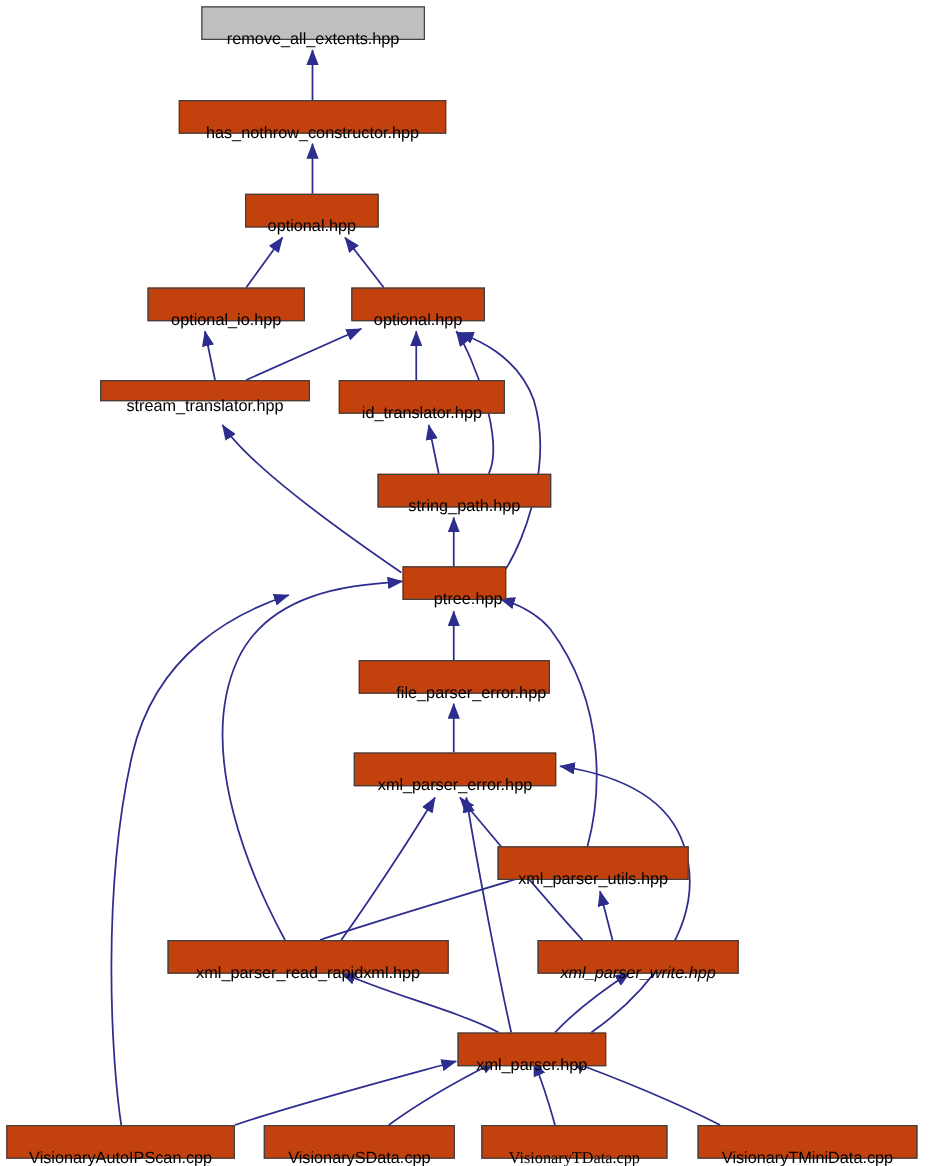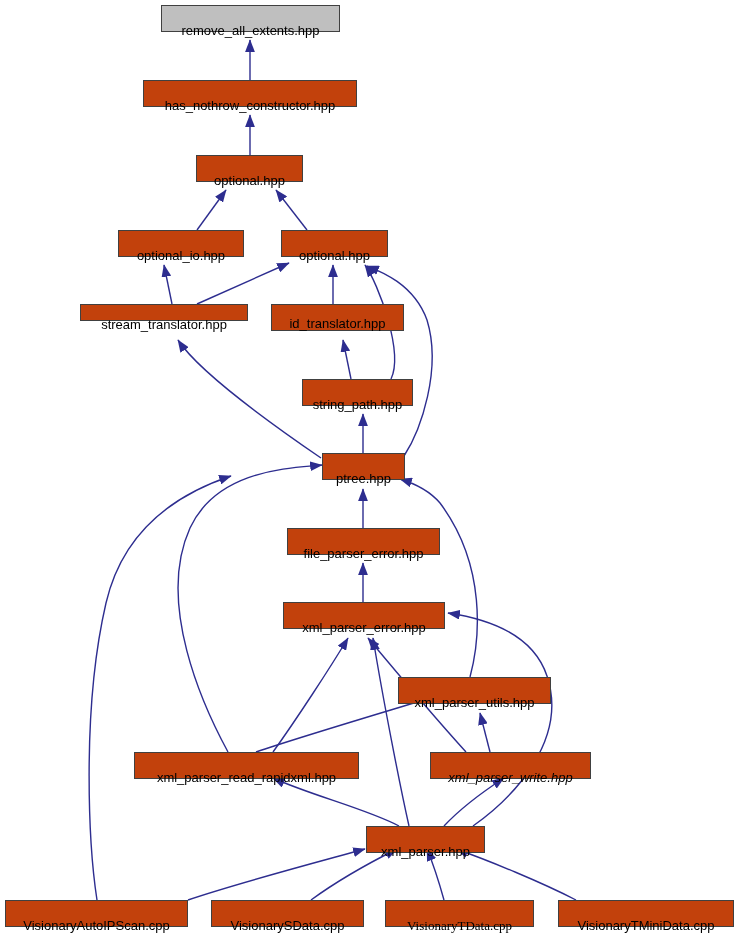--- a/index.html
+++ b/index.html
@@ -100,30 +100,30 @@
       </div>
       <div class="node" style="left: 118px; top: 230px; width: 126px; height: 27px;">
         <span class="label">optional_io.hpp</span>
       </div>
       <div class="node" style="left: 281px; top: 230px; width: 107px; height: 27px;">
         <span class="label">optional.hpp</span>
       </div>
       <div class="node" style="left: 80px; top: 304px; width: 168px; height: 17px;">
         <span class="label">stream_translator.hpp</span>
       </div>
-      <div class="node" style="left: 271px; top: 304px; width: 133px; height: 27px; align-items: flex-end;">
+      <div class="node" style="left: 271px; top: 304px; width: 133px; height: 27px;">
         <span class="label">id_translator.hpp</span>
       </div>
-      <div class="node" style="left: 302px; top: 379px; width: 111px; height: 27px;">
+      <div class="node" style="left: 302px; top: 379px; width: 139px; height: 27px;">
         <span class="label">string_path.hpp</span>
       </div>
-      <div class="node" style="left: 322px; top: 453px; width: 83px; height: 27px;">
+      <div class="node" style="left: 322px; top: 453px; width: 83px; height: 27px; justify-content: flex-end;">
         <span class="label">ptree.hpp</span>
       </div>
-      <div class="node" style="left: 287px; top: 528px; width: 153px; height: 27px;">
+      <div class="node" style="left: 287px; top: 528px; width: 153px; height: 27px; justify-content: flex-end;">
         <span class="label">file_parser_error.hpp</span>
       </div>
       <div class="node" style="left: 283px; top: 602px; width: 162px; height: 27px;">
         <span class="label">xml_parser_error.hpp</span>
       </div>
       <div class="node" style="left: 398px; top: 677px; width: 153px; height: 27px;">
         <span class="label">xml_parser_utils.hpp</span>
       </div>
       <div class="node" style="left: 134px; top: 752px; width: 225px; height: 27px;">
         <span class="label">xml_parser_read_rapidxml.hpp</span>

